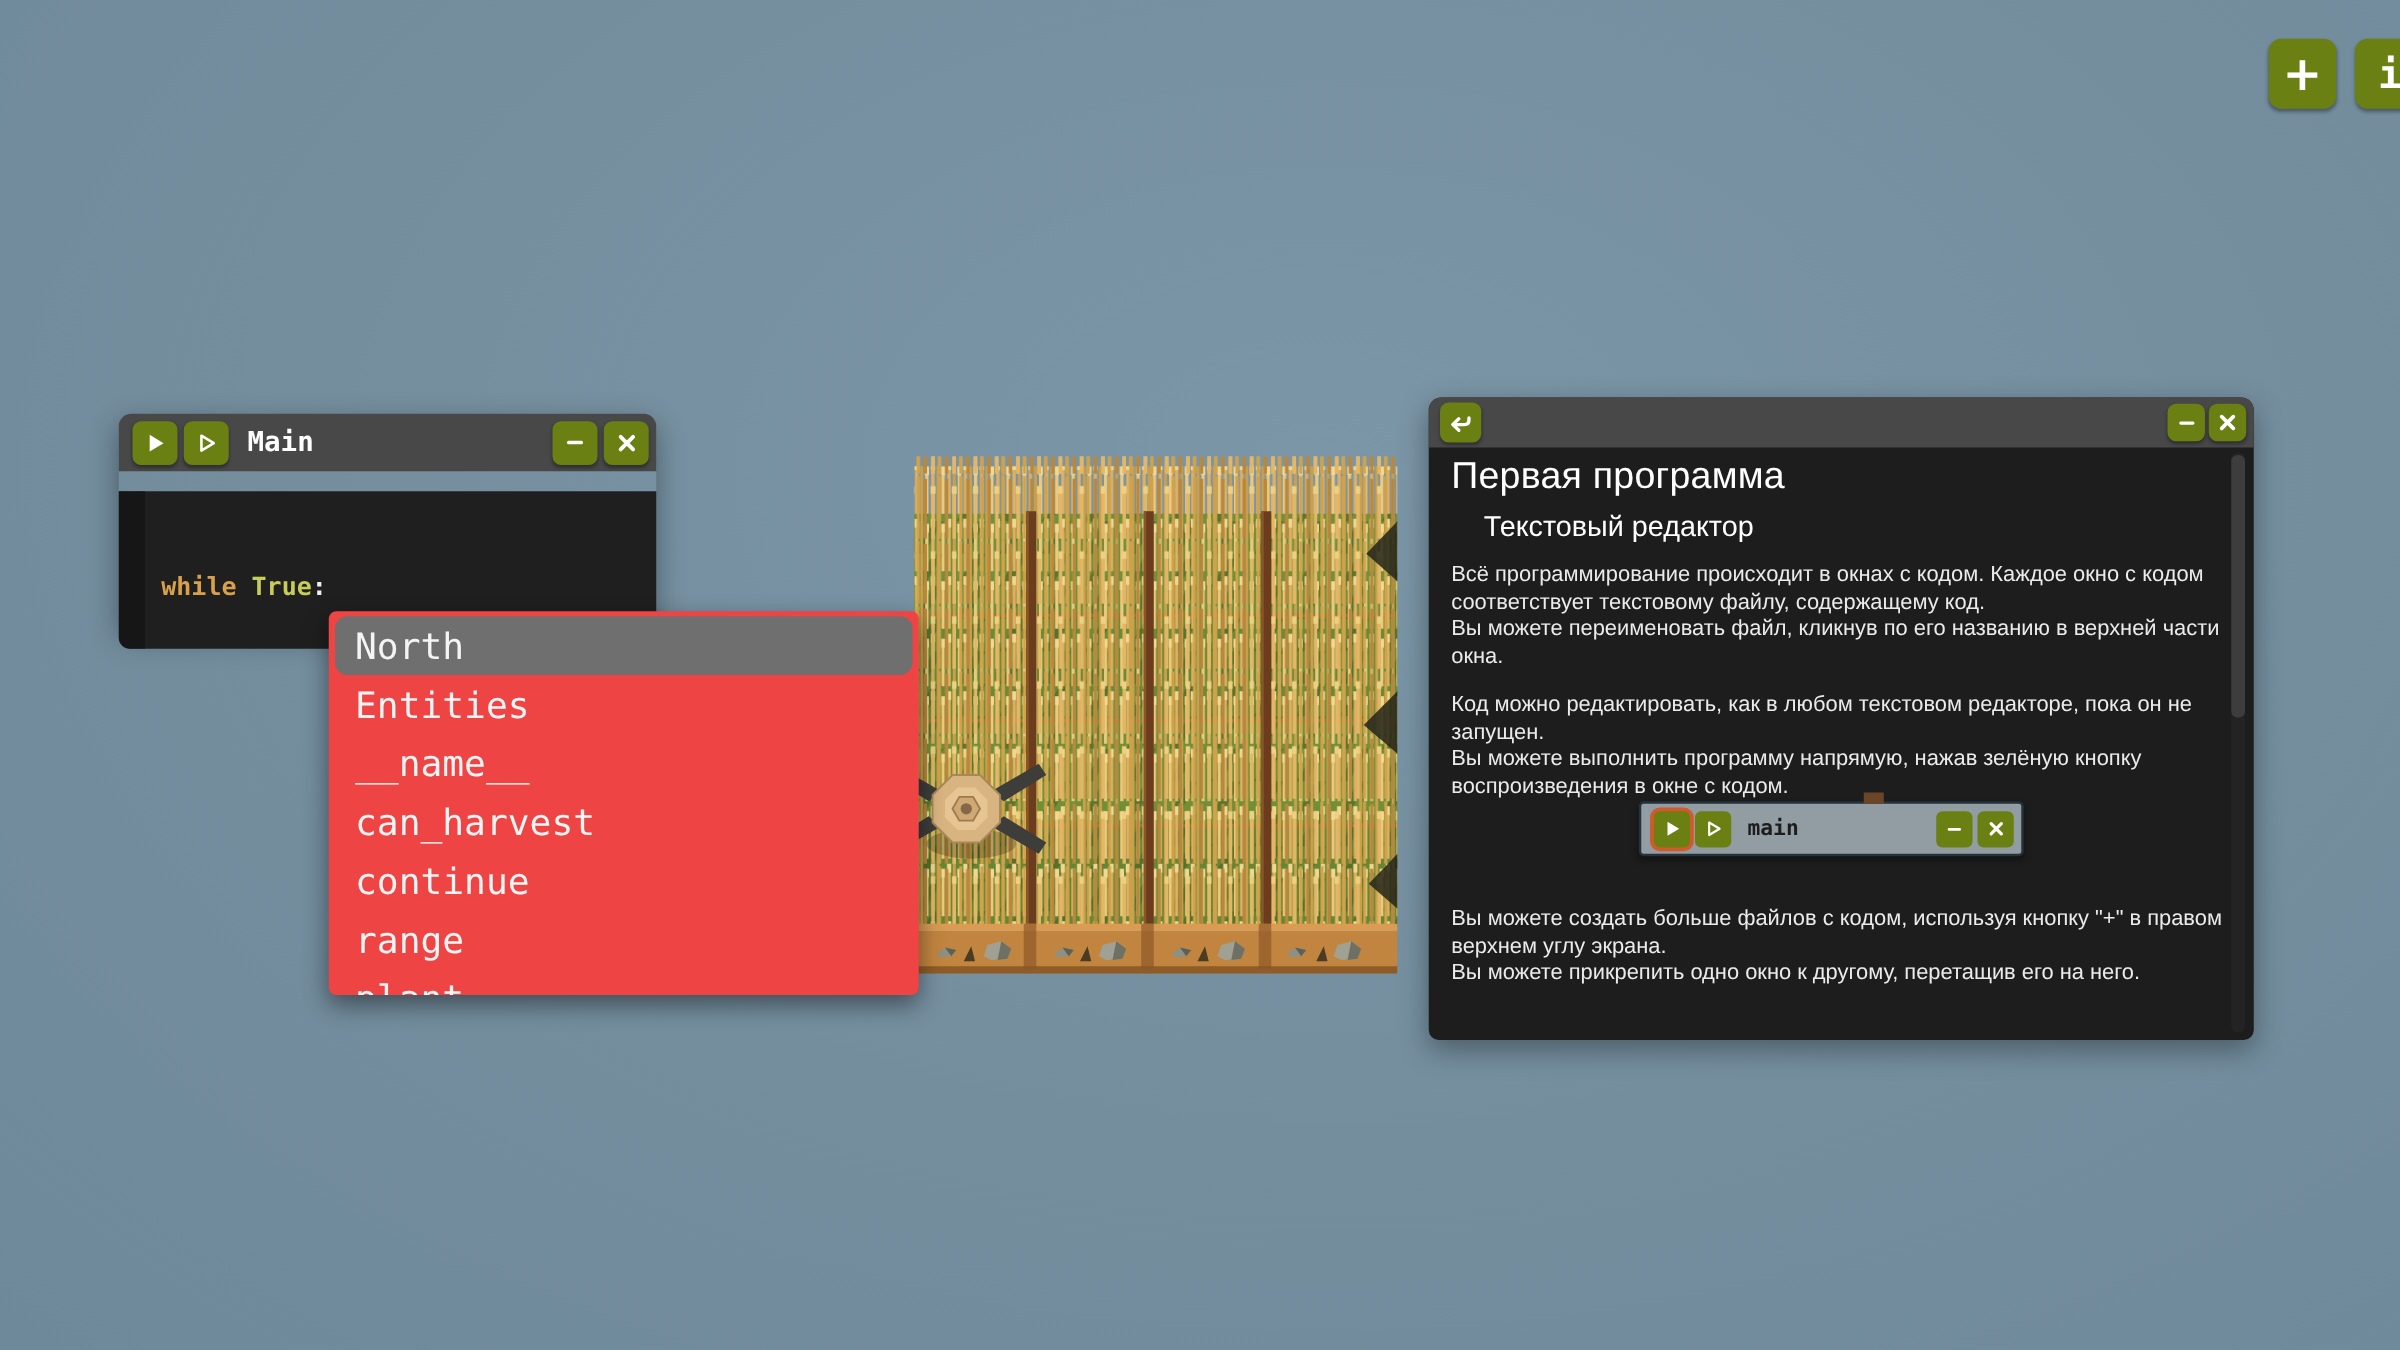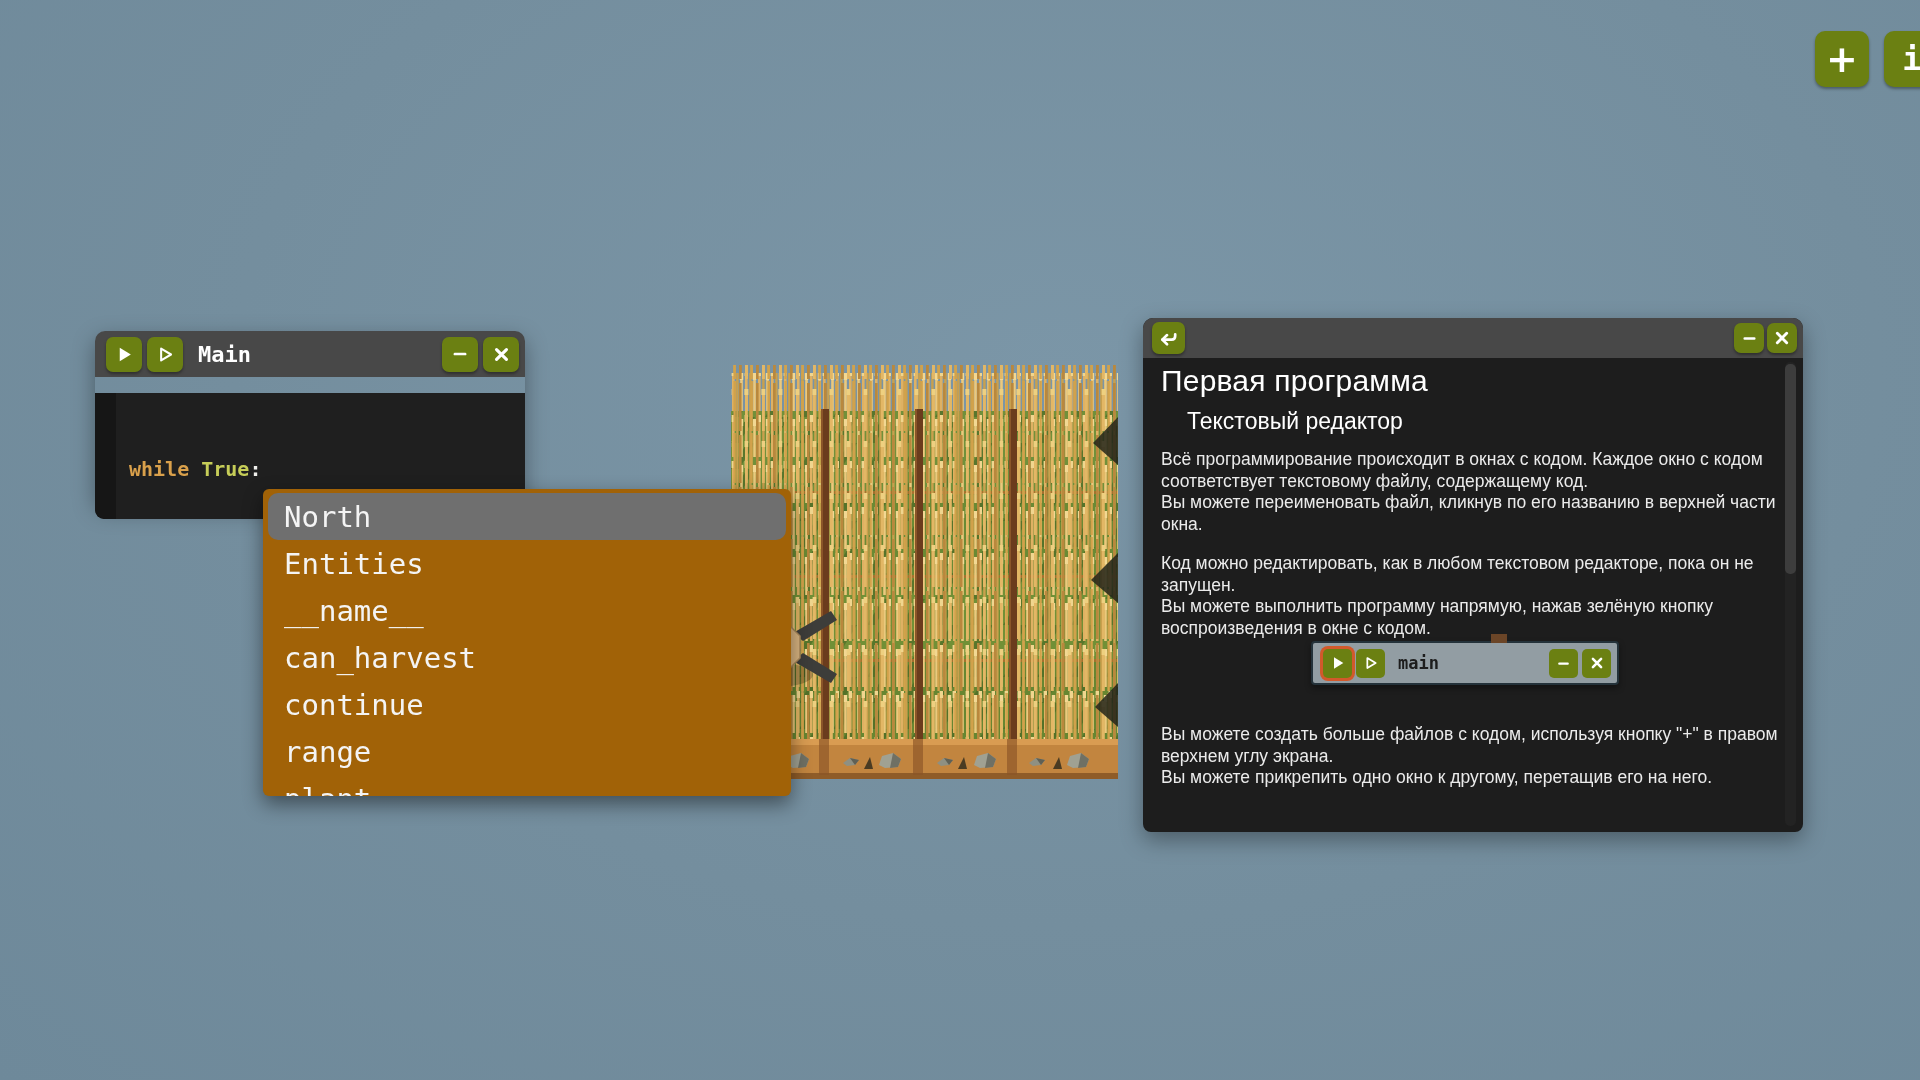--- a/index.html
+++ b/index.html
@@ -63,22 +63,22 @@
     font-size:20px; line-height:26px;
     color:#efefec;
     white-space:pre;
   }
   .code .cl { display:block; height:26px; }
   .tok-kw { color:#d9a04b; }
   .tok-const { color:#c6cd58; }
 
   
   .autocomplete {
-    position:absolute; left:263px; top:489px; width:528px; height:307px;
-    background:#a16207; border-radius:6px; overflow:hidden; z-index:6;
+    position:absolute; left:263px; top:489px; width:472px; height:307px;
+    background:#ef4444; border-radius:6px; overflow:hidden; z-index:6;
     box-shadow:0 8px 20px rgba(0,0,0,0.45);
     padding-top:4px;
   }
   .ac-item {
     height:47px; display:flex; align-items:center;
     padding-left:21px;
     font-family:"DejaVu Sans Mono", monospace;
     font-size:29px; color:#f4f4f4;
     cursor:pointer;
   }

